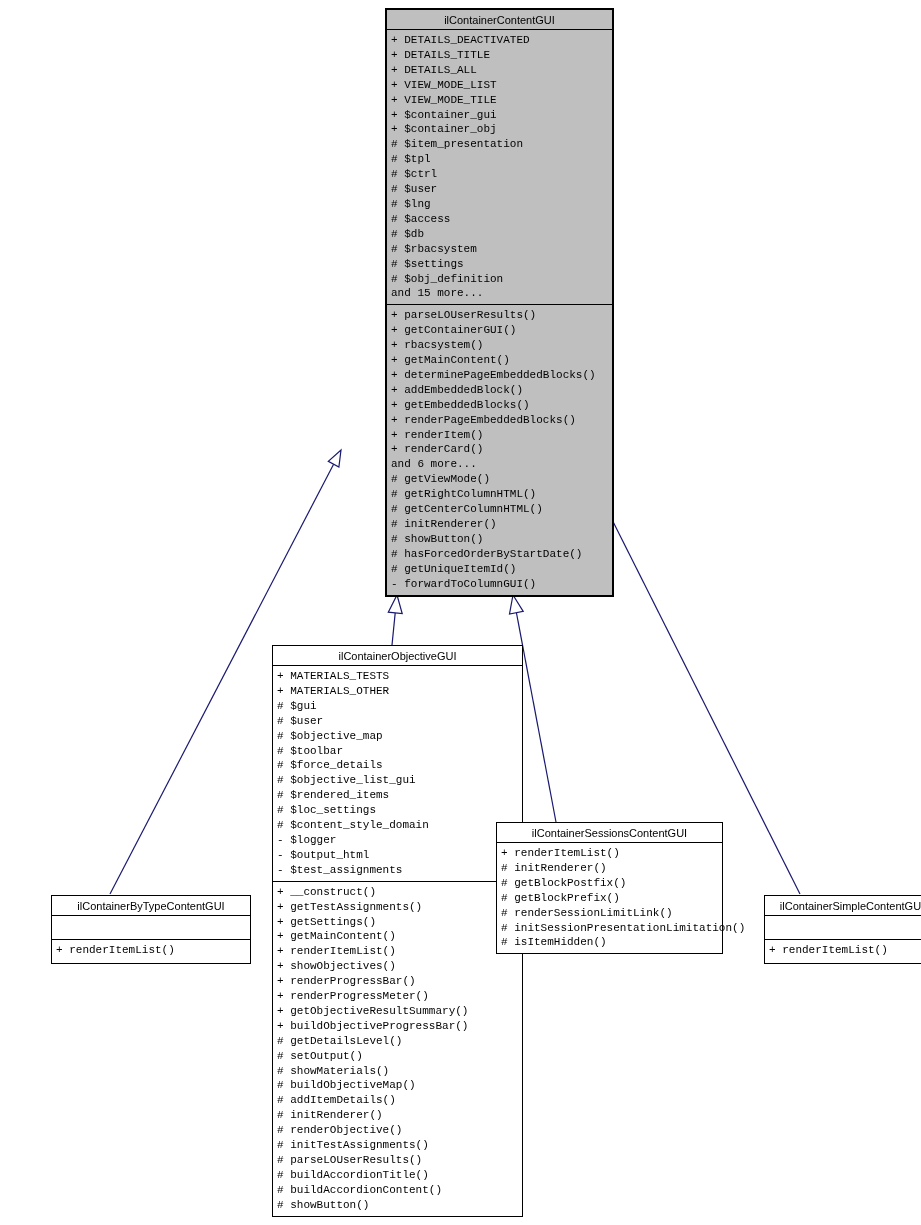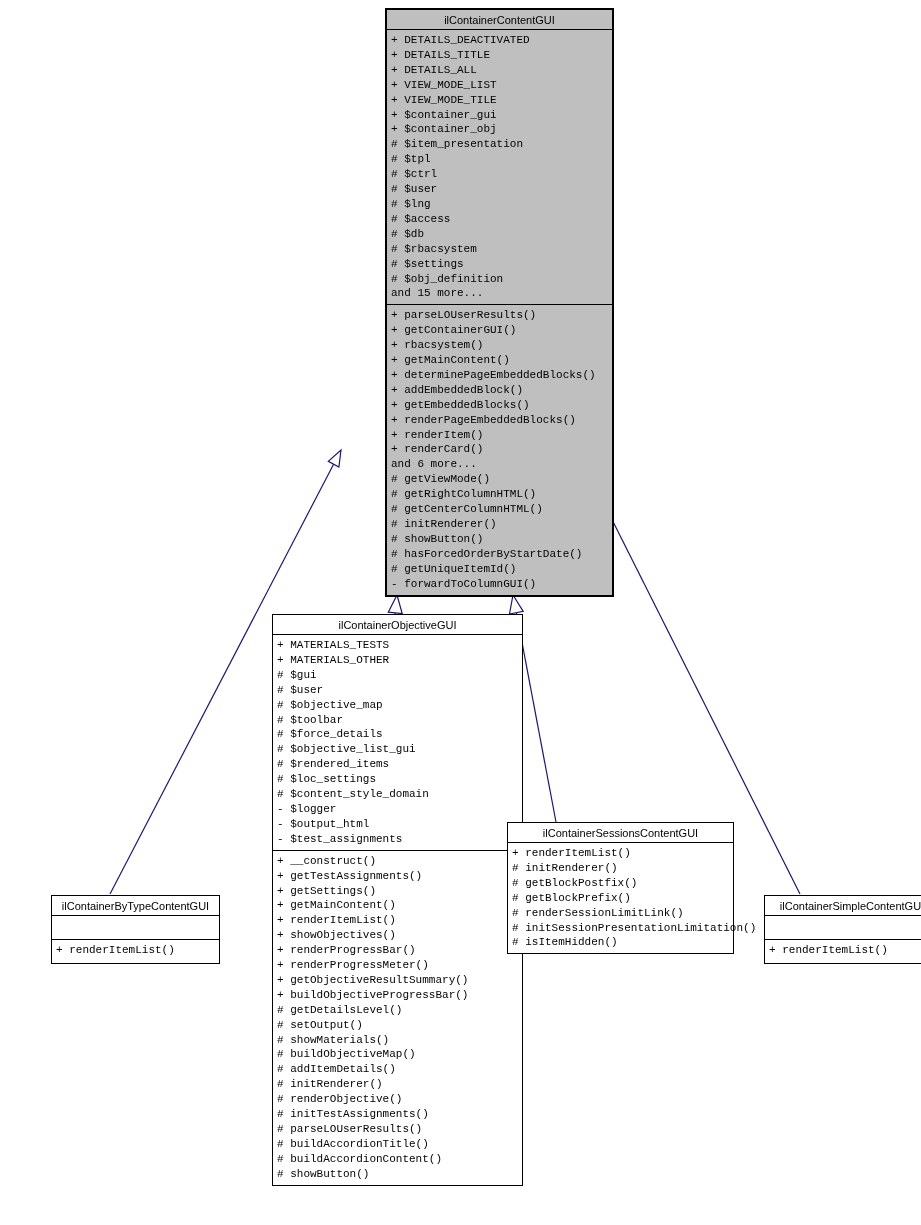--- a/index.html
+++ b/index.html
@@ -64,23 +64,23 @@
   }
   .uml-section + .uml-section {
     border-top: 1px solid var(--border);
   }
   .uml-line {
     line-height: 14.9px;
     white-space: nowrap;
   }
   
   #box-content   { left: 341px; top: 8px;   width: 229px; min-height: 586px; }
-  #box-bytype    { left: 7px;   top: 895px; width: 169px; }
-  #box-objective { left: 228px; top: 614px; width: 251px; }
-  #box-sessions  { left: 463px; top: 822px; width: 227px; }
+  #box-bytype    { left: 7px;   top: 895px; width: 200px; }
+  #box-objective { left: 228px; top: 645px; width: 251px; }
+  #box-sessions  { left: 452px; top: 822px; width: 227px; }
   #box-simple    { left: 720px; top: 895px; width: 176px; }
 </style>
 </head>
 <body>
 
 <div id="canvas">
 
   <svg id="arrow-layer" viewBox="0 0 921 1225" xmlns="http://www.w3.org/2000/svg">
 
     <g>

